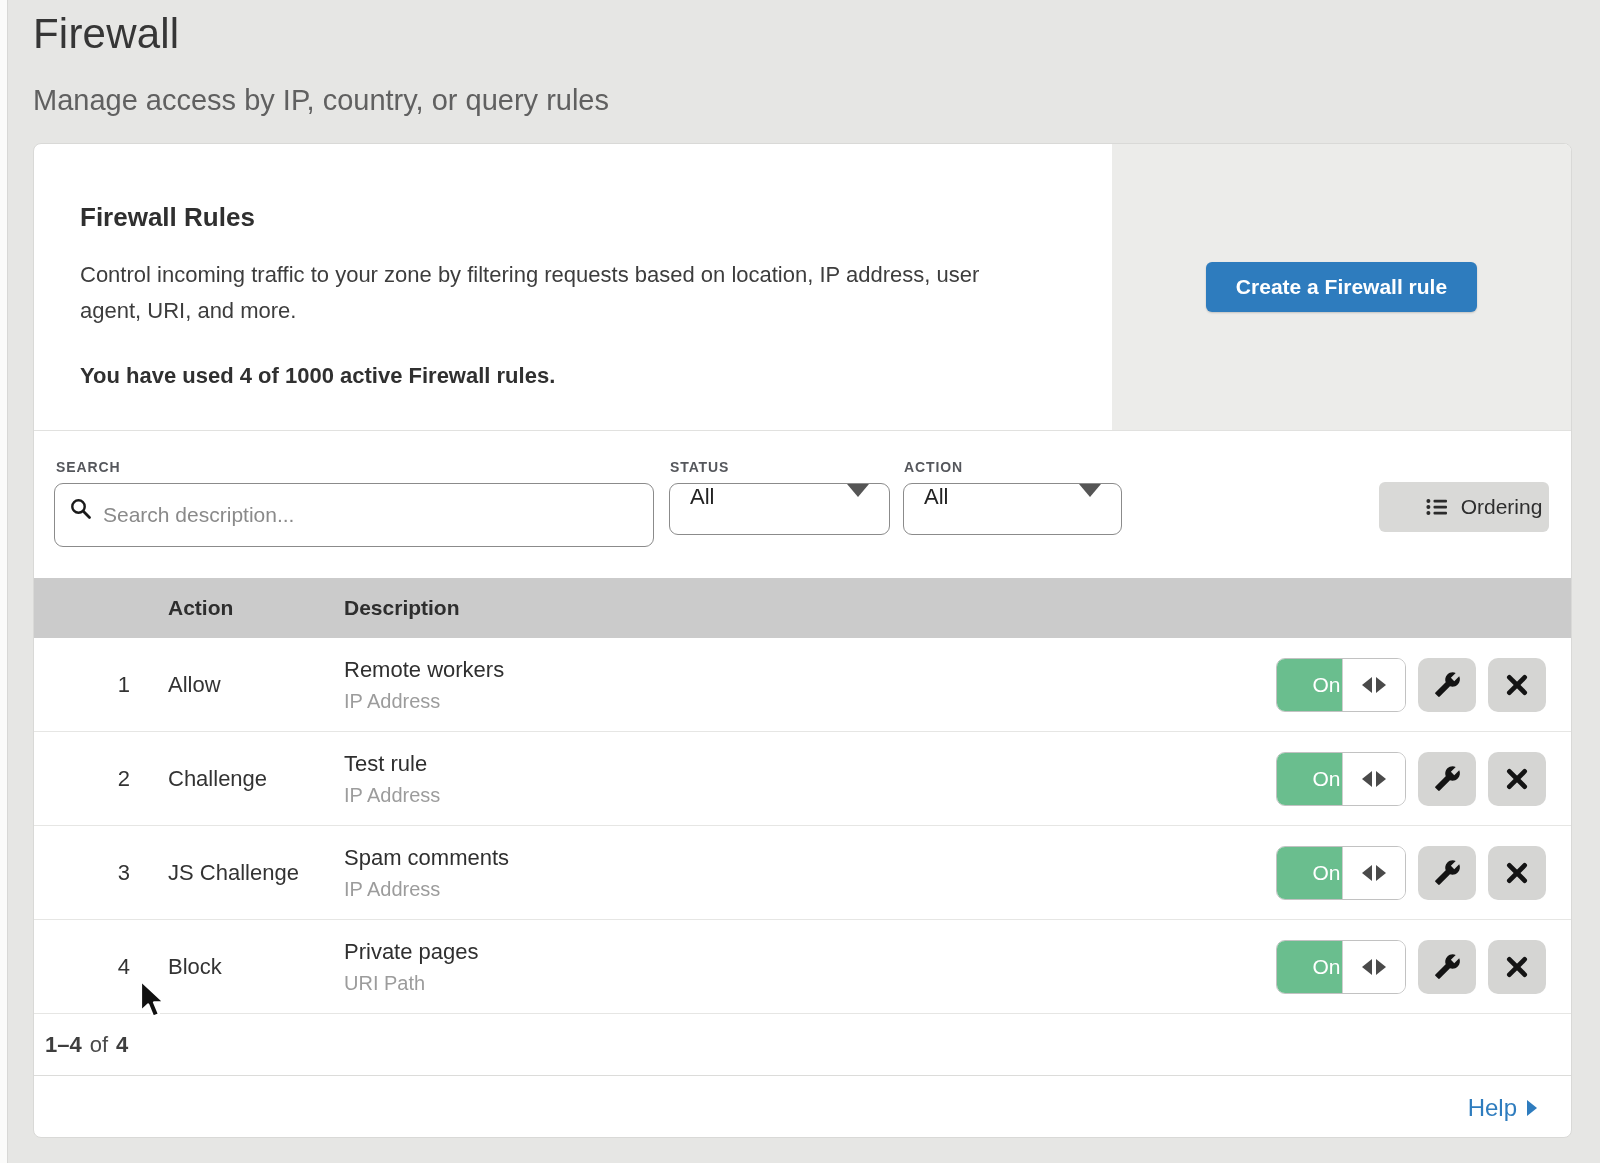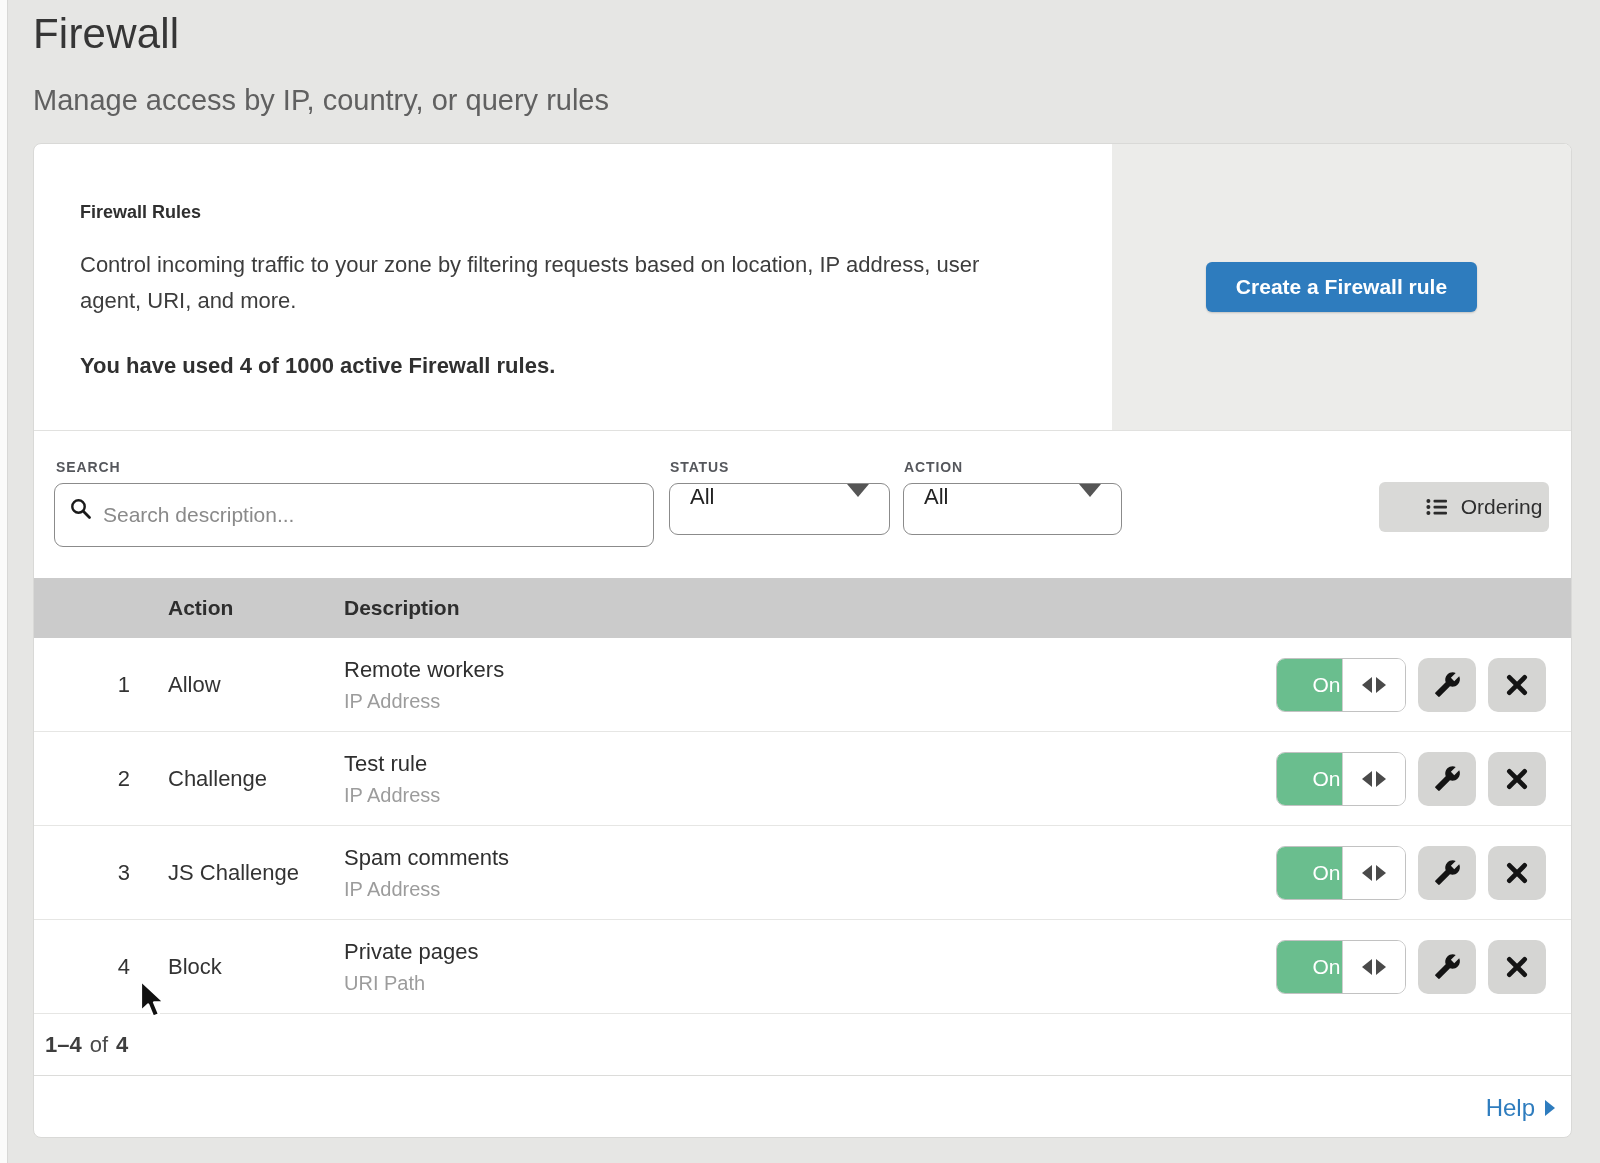--- a/index.html
+++ b/index.html
@@ -20,21 +20,21 @@
   
   .card {
     position:absolute; left:33px; top:143px; width:1539px; height:995px;
     background:#fff; border:1px solid #d9d9d7; border-radius:8px;
     display:flex; flex-direction:column; overflow:hidden;
   }
 
   
   .hero { height:287px; flex-shrink:0; display:flex; border-bottom:1px solid #e1e1df; }
   .hero-left { flex:1; padding:44px 40px 0 46px; }
-  .hero-title { font-size:18px; font-weight:700; color:#2f2f2f; margin:14px 0 24px; }
+  .hero-title { font-size:26px; font-weight:700; color:#2f2f2f; margin:14px 0 24px; }
   .hero-desc { width:965px; font-size:22px; line-height:36px; color:#3d3d3d; }
   .hero-usage { margin-top:34px; font-size:22px; font-weight:700; color:#303030; }
   .hero-right { width:459px; background:#ececea; display:flex; align-items:center; justify-content:center; }
   .create-btn {
     background:#2e7cbe; color:#fff; border:none; border-radius:6px;
     font-family:inherit; font-size:21px; font-weight:600;
     padding:13px 30px; cursor:pointer; box-shadow:0 1px 2px rgba(0,0,0,.18);
   }
 
   
@@ -75,21 +75,21 @@
   .toggle-on { width:65px; background:#6abe8e; color:#fff; font-size:21px; display:flex; align-items:center; justify-content:center;padding-left:34px; }
   .toggle-handle { flex:1; background:#fff; border-left:1px solid #cfcfcf; display:flex; align-items:center; justify-content:center; gap:4px; }
   .tri-left  { width:0; height:0; border-top:8px solid transparent; border-bottom:8px solid transparent; border-right:10px solid #4a4a4a; }
   .tri-right { width:0; height:0; border-top:8px solid transparent; border-bottom:8px solid transparent; border-left:10px solid #4a4a4a; }
   .icon-btn { width:58px; height:54px; border:none; border-radius:10px; background:#d5d5d3; display:flex; align-items:center; justify-content:center; cursor:pointer; }
 
   
   .pagination-row { height:61px; flex-shrink:0; display:flex; align-items:center; padding-left:11px; font-size:22px; color:#4a4a4a; }
   .pagination-row b { color:#3e3e3e; }
   .pagination-row .of-word { margin:0 8px; font-weight:400; }
-  .help-row { height:64px; flex-shrink:0; border-top:1px solid #dcdcda; display:flex; align-items:center; justify-content:flex-end; padding-right:16px; }
+  .help-row { height:64px; flex-shrink:0; border-top:1px solid #dcdcda; display:flex; align-items:center; justify-content:flex-end; padding-right:34px; }
   .help-link { display:flex; align-items:center; gap:10px; color:#2e7cbe; font-size:24px; cursor:pointer; text-decoration:none; }
   .help-arrow { width:0; height:0; border-top:8px solid transparent; border-bottom:8px solid transparent; border-left:10px solid #2e7cbe; }
 
   .mouse-cursor { position:absolute; left:138px; top:980px; width:30px; height:42px; pointer-events:none; z-index:50; }
 </style>
 </head>
 <body>
 
 <div class="left-strip"></div>
 

